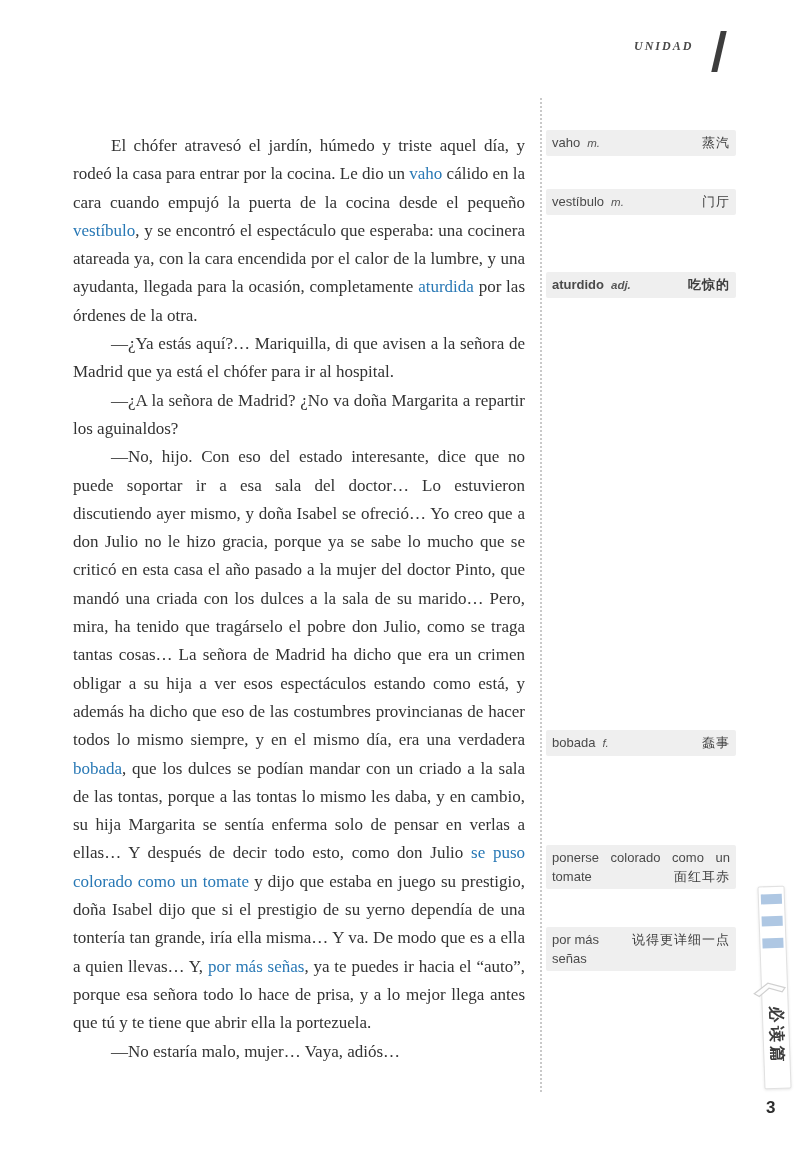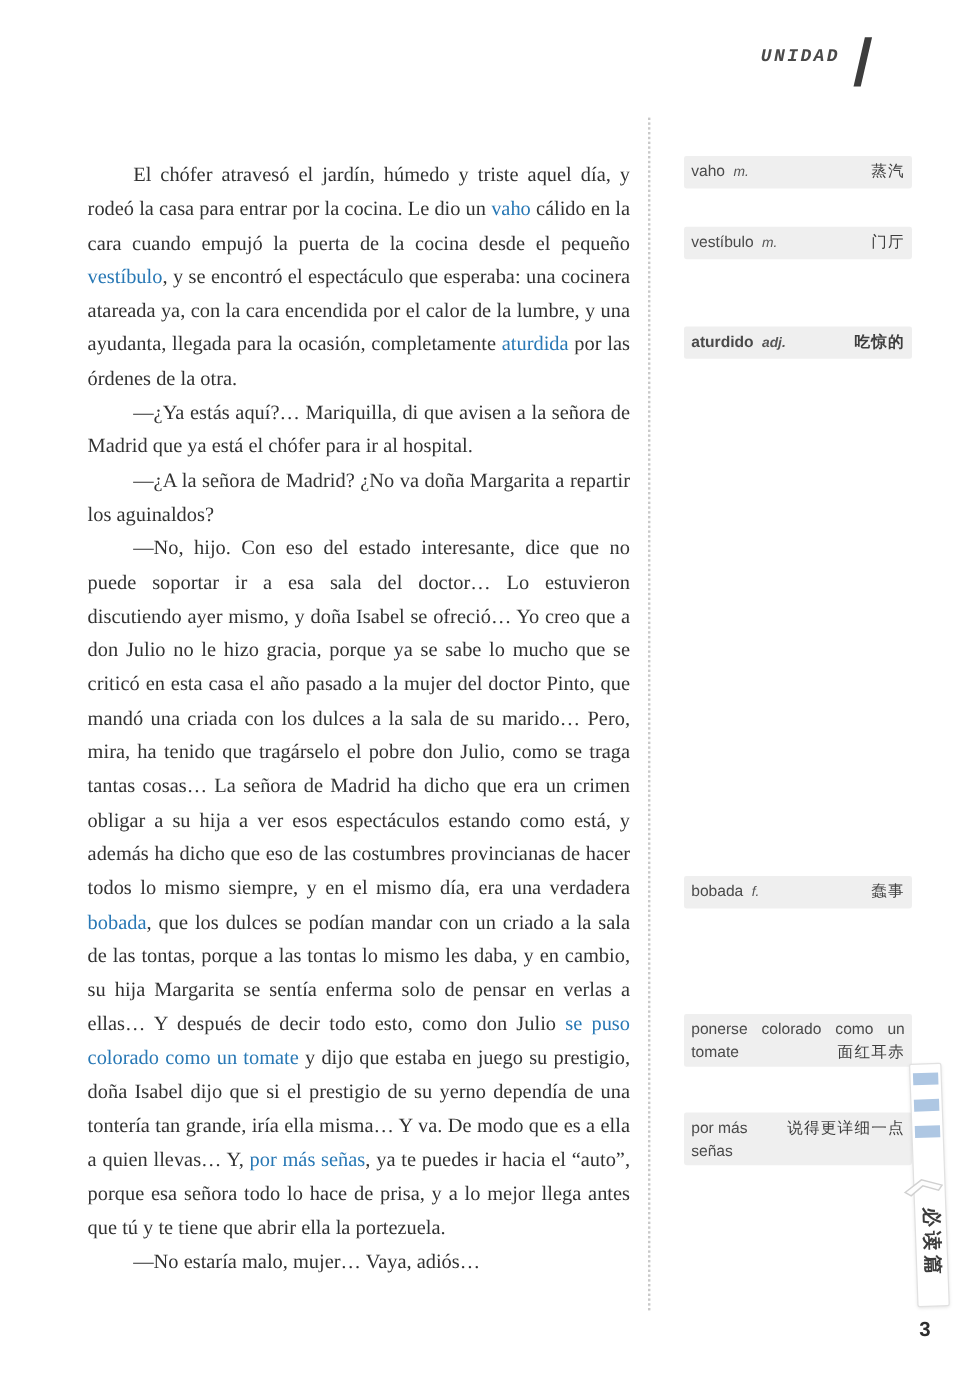--- a/index.html
+++ b/index.html
@@ -5,22 +5,22 @@
   * { margin:0; padding:0; box-sizing:border-box; }
   html,body { background:#ffffff; }
   .page {
     position:relative; width:800px; height:1166px; background:#fff;
     font-family:"Liberation Serif", serif; overflow:hidden;
   }
 
   
   .header-label {
     position:absolute; left:634px; top:39px;
-    font-family:Liberation Mono, monospace;
-    font-style:italic; font-weight:bold; font-size:15px;
+    font-family:Liberation Serif, serif;
+    font-style:italic; font-weight:bold; font-size:12px;
     letter-spacing:2px; color:#4a4a4a;
   }
   .unit-bar {
     position:absolute; left:716px; top:31px; width:6px; height:41px;
     background:#3d3d3d; transform:skewX(-13deg);
   }
   .unit-bar span { font-size:0; color:transparent; }
 
   
   #text-col {
@@ -37,21 +37,21 @@
     position:absolute; left:540px; top:98px; height:994px; width:0;
     border-left:2px dotted #c9c9c9;
   }
 
   
   .vocab-entry {
     position:absolute; left:546px; width:190px;
     background:var(--margin-bg,#efefef); border-radius:2px;
     padding:3px 6px;
     font-family:"Liberation Sans", sans-serif;
-    font-size:13px; color:#4a4a4a;margin-left:24px;
+    font-size:13px; color:#4a4a4a;
   }
   .vocab-line { display:flex; justify-content:space-between; align-items:baseline; line-height:19px; }
   .vocab-line.fill { display:block; text-align:justify; text-align-last:justify; }
   .pos { font-style:italic; font-size:11.5px; margin-left:7px; color:#565656; }
   .zh { font-size:13px; color:#3e3e3e; letter-spacing:1px; white-space:nowrap; }
 
   
   .side-tab {
     position:absolute; left:761px; top:886px; width:27px; height:203px;
     background:#fff; border:1px solid #e1e1e1; border-radius:2px;

